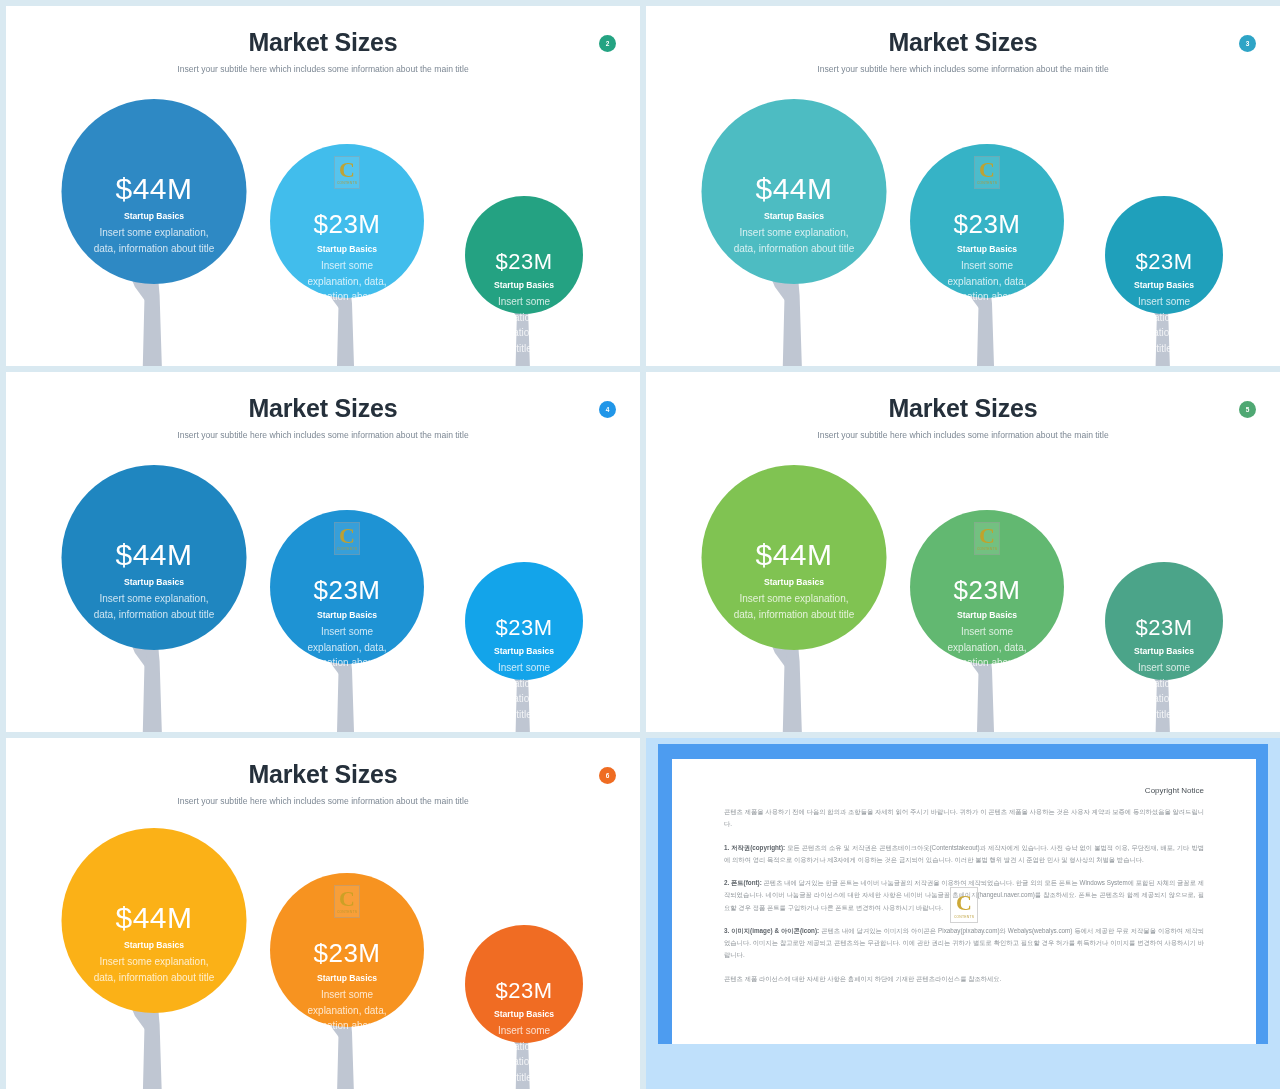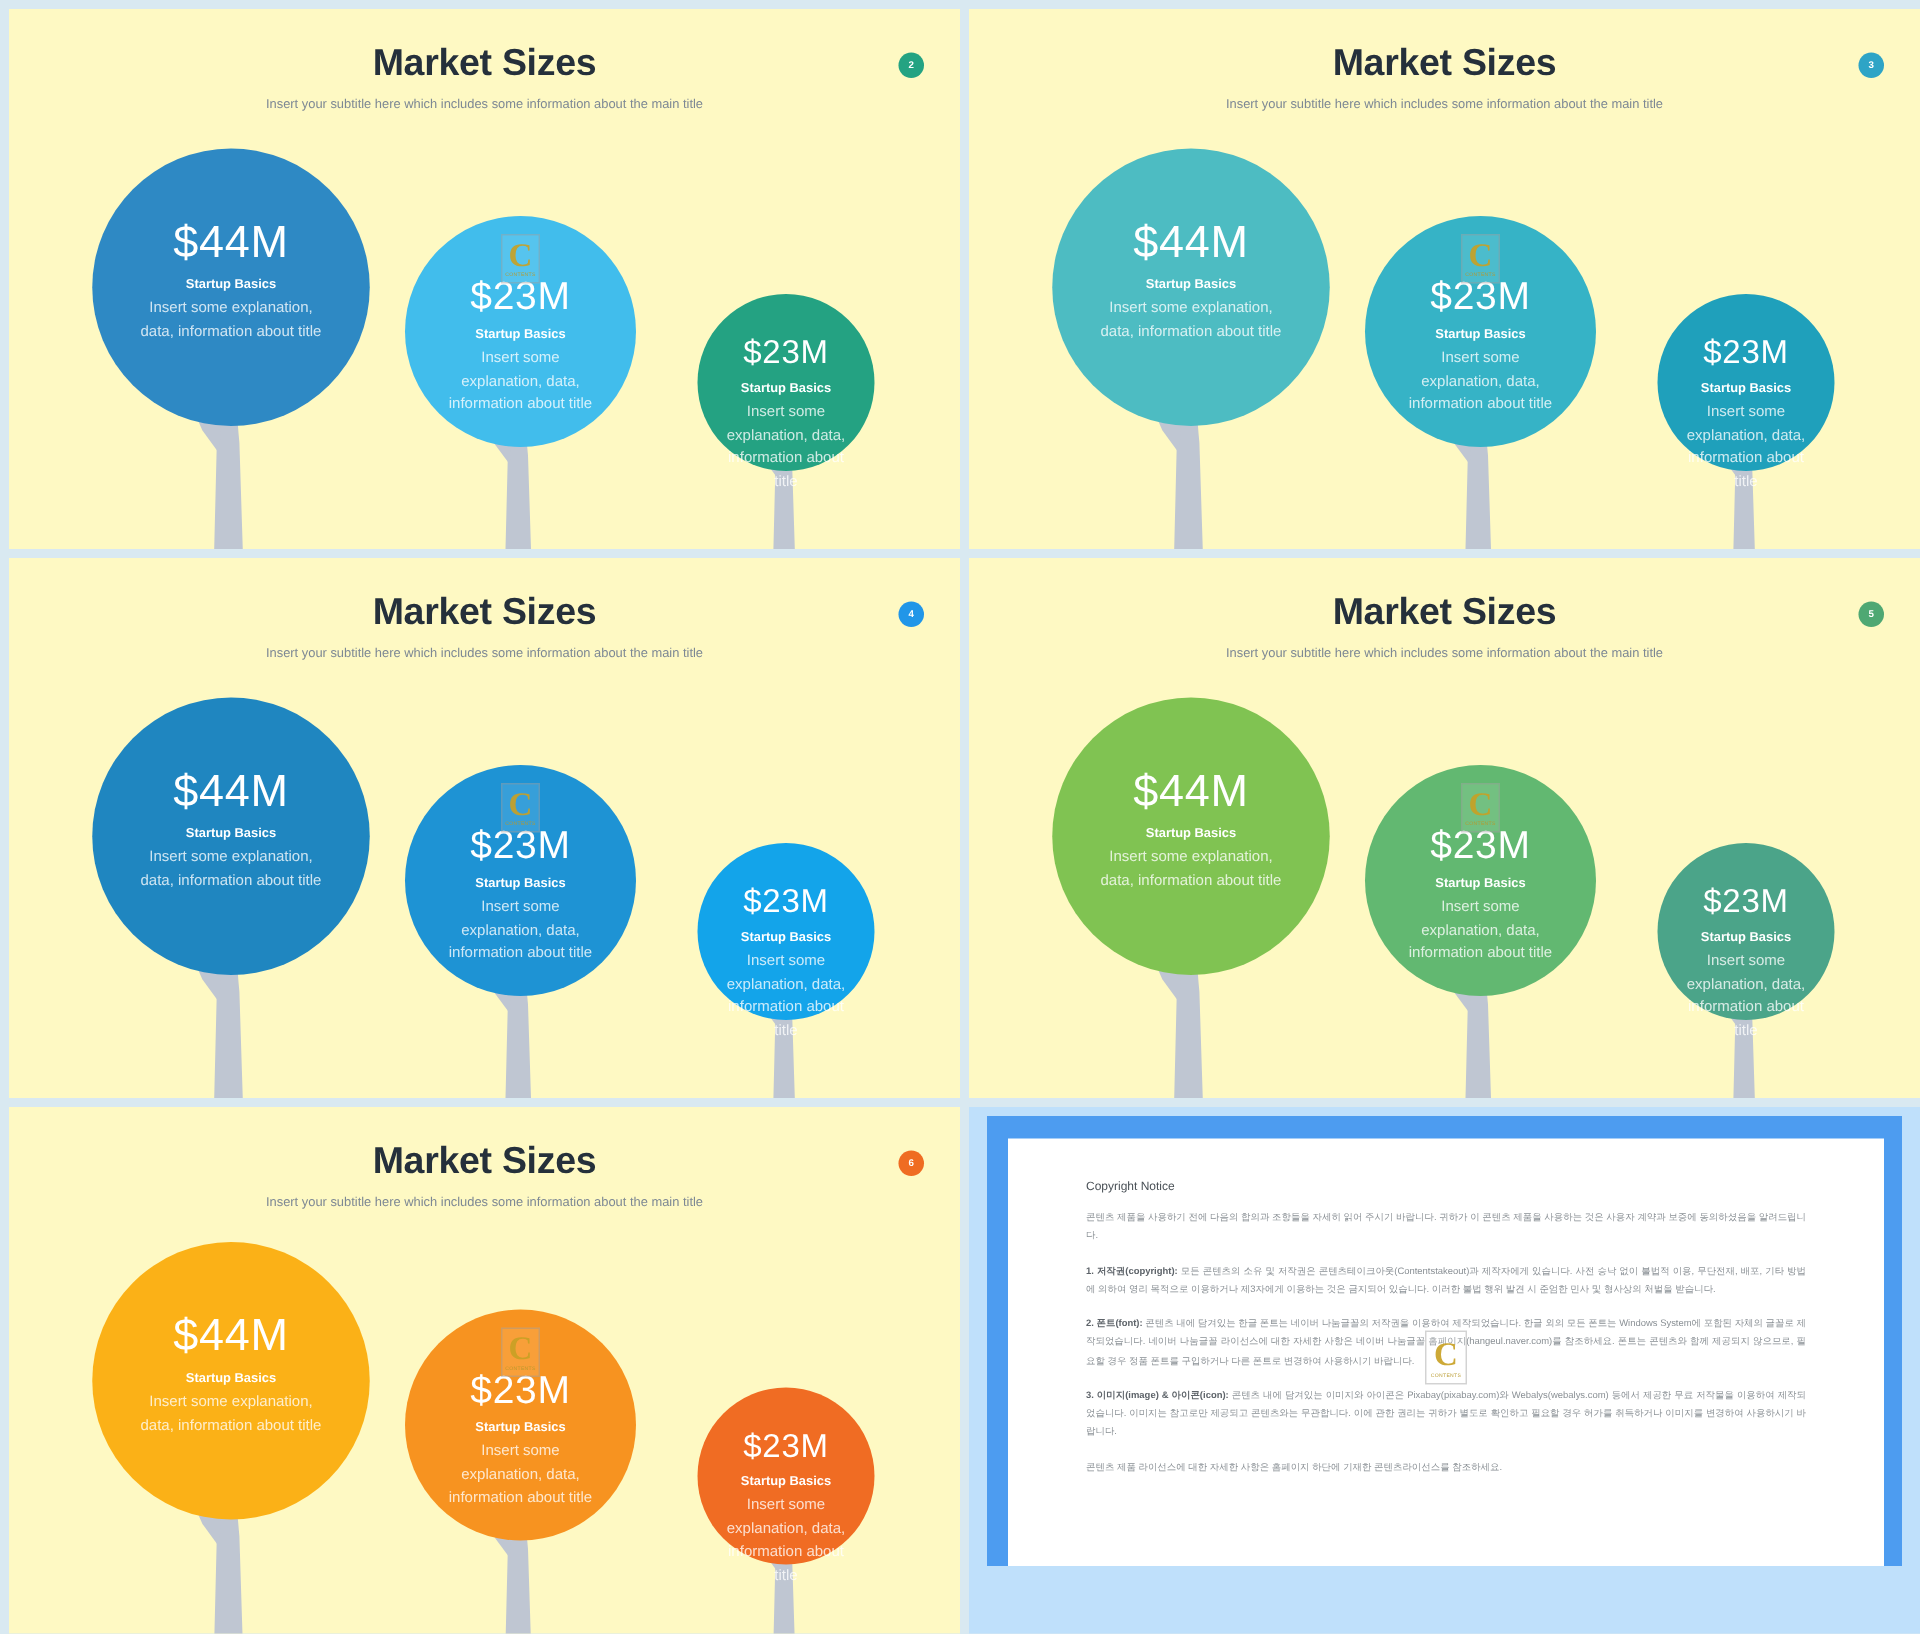--- a/index.html
+++ b/index.html
@@ -14,21 +14,21 @@
     width:1280px; height:1089px;
     display:grid;
     grid-template-columns: 634px 634px;
     grid-template-rows: 360px 360px 357px;
     gap:6px 6px;
     padding:6px 6px 6px 6px;
   }
   
   .slide {
     position:relative;
-    background:#fef9c3;
+    background:#ffffff;
     overflow:hidden;
   }
   .slide-title {
     position:absolute;
     top:22px; left:0; right:0;
     text-align:center;
     font-size:25px;
     font-weight:bold;
     color:#25303b;
     letter-spacing:-0.2px;
@@ -67,20 +67,21 @@
     transform:translateX(-50%);
     overflow:visible;
   }
   .crown-txt {
     position:absolute;
     left:50%;
     transform:translateX(-50%);
     width:100%;
     text-align:center;
     color:#fff;
+    margin-top:27px;
   }
   .amt {
     font-size:30px;
     font-weight:300;
     letter-spacing:0.5px;
     line-height:1;
     white-space:nowrap;
   }
   .amt.small { font-size:22px; }
   .amt.mid { font-size:26px; }
@@ -155,21 +156,21 @@
     position:relative;
     overflow:hidden;
   }
   .copy-title {
     text-align:center;
     font-size:12.5px;
     font-weight:bold;
     color:#33393f;
   }
   .copy-title-en {
-    text-align:left;
+    text-align:right;
     font-size:8px;
     color:#4a5157;
     margin-top:3px;
   }
   .copy-p {
     margin-top:11px;
     font-size:6.3px;
     line-height:1.95;
     color:#8a9095;
     text-align:justify;

